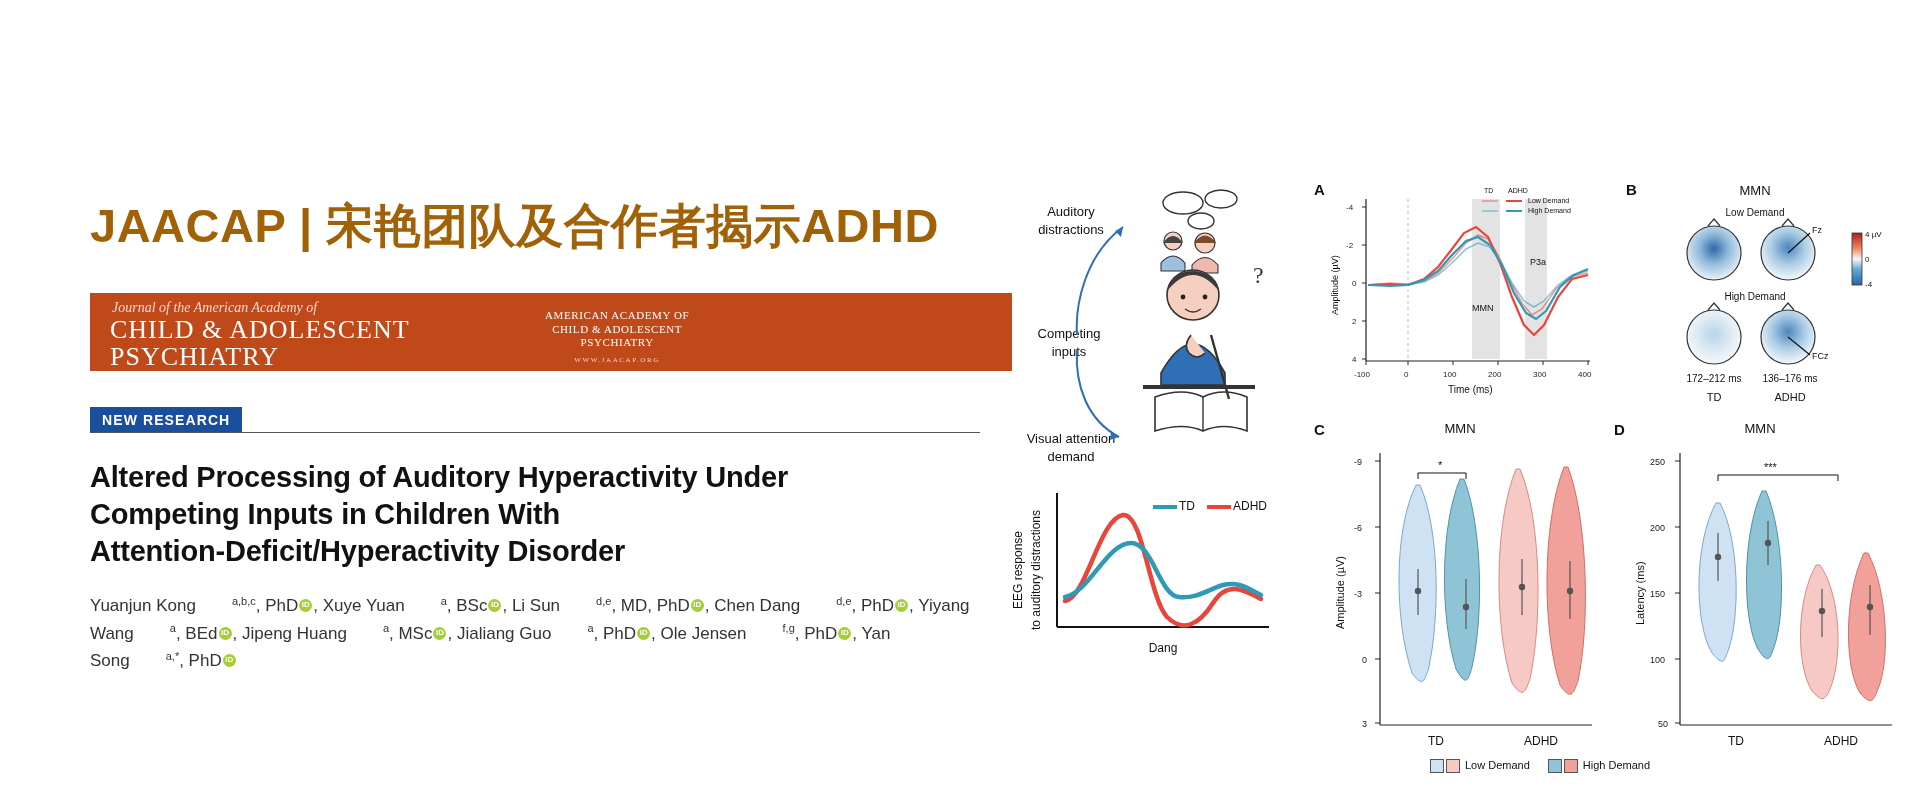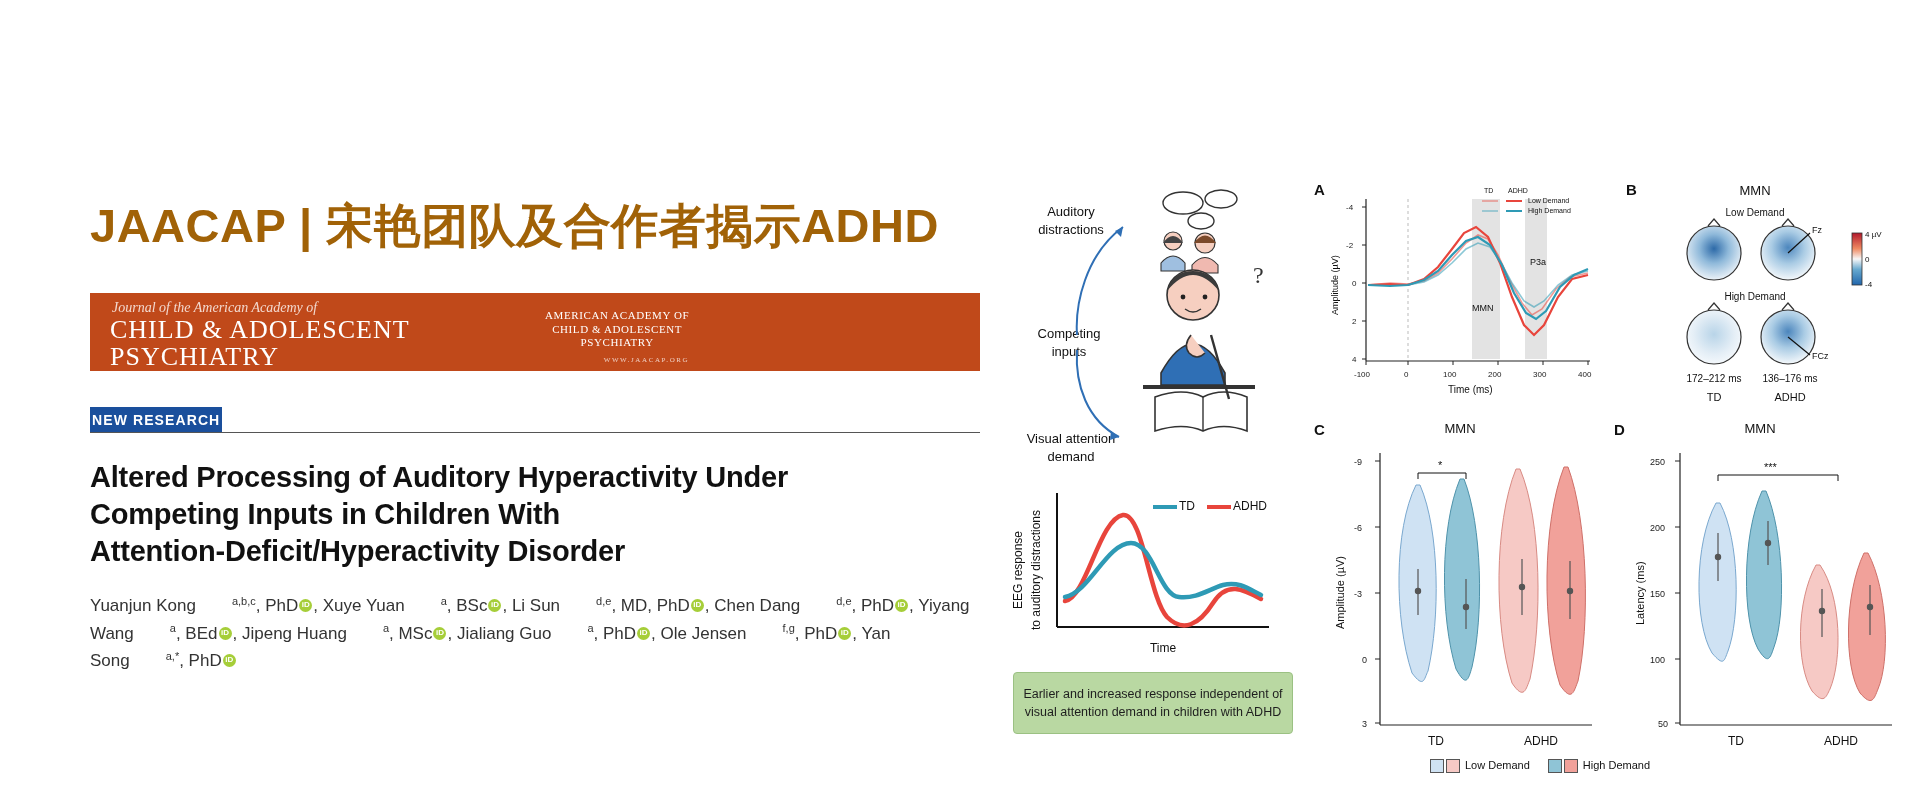--- a/index.html
+++ b/index.html
@@ -13,48 +13,48 @@
   
   .left{position:absolute;left:90px;top:190px;width:890px;}
   .headline{
     font-size:47px;font-weight:bold;color:#a16207;line-height:1.55;
     letter-spacing:0.5px;
   }
   .headline div{white-space:nowrap;}
 
   .journal-banner{
     margin-top:30px;width:890px;height:78px;background:#c0491a;
-    position:relative;overflow:hidden;
+    position:relative;overflow:hidden;padding-left:32px;
   }
   .jb-small{
     position:absolute;left:22px;top:7px;color:#f3d9cf;font-size:14px;
     font-family:"Liberation Serif", serif;font-style:italic;
   }
   .jb-line1{
     position:absolute;left:20px;top:22px;color:#ffffff;font-size:26px;
     font-family:"Liberation Serif", serif;letter-spacing:1px;
   }
   .jb-line2{
     position:absolute;left:20px;top:49px;color:#ffffff;font-size:26px;
     font-family:"Liberation Serif", serif;letter-spacing:1px;
   }
   .jb-right{
     position:absolute;left:455px;top:16px;color:#ffffff;text-align:center;
     font-family:"Liberation Serif", serif;line-height:1.25;
   }
   .jb-r1{font-size:11px;letter-spacing:0.6px;}
   .jb-r2{font-size:11px;letter-spacing:0.6px;}
   .jb-r3{font-size:11px;letter-spacing:0.6px;}
-  .jb-r4{font-size:7px;letter-spacing:1.6px;margin-top:6px;color:#f0cfc3;text-align:right;}
+  .jb-r4{font-size:7px;letter-spacing:1.6px;margin-top:6px;color:#f0cfc3;}
 
   .newresearch-row{position:relative;margin-top:36px;height:26px;}
   .nr-badge{
     position:absolute;left:0;top:0;background:#1a4f9c;color:#fff;
     font-size:14px;font-weight:bold;letter-spacing:1.1px;
-    padding:5px 2px;
+    padding:5px 12px;
   }
   .nr-rule{
     position:absolute;left:0;right:0;top:25px;height:1px;background:#555;
   }
 
   .title{
     margin-top:26px;font-size:29px;font-weight:bold;color:#111;
     line-height:1.28;letter-spacing:-0.2px;
   }
   .authors{
@@ -211,24 +211,23 @@
       <line x1="44" y1="8" x2="44" y2="142" stroke="#111" stroke-width="2"></line>
       <line x1="44" y1="142" x2="256" y2="142" stroke="#111" stroke-width="2"></line>
       <path d="M52 116 C 74 112, 86 34, 110 30 C 130 28, 136 112, 154 132 C 170 148, 186 140, 200 118 C 214 96, 230 104, 248 114" stroke="#e8453c" stroke-width="4.5" fill="none" stroke-linecap="round"></path>
       <path d="M52 112 C 76 108, 94 58, 118 58 C 140 58, 146 110, 166 112 C 184 114, 196 104, 210 100 C 226 96, 236 104, 248 110" stroke="#2e9ab5" stroke-width="4.5" fill="none" stroke-linecap="round"></path>
 
       <line x1="140" y1="22" x2="164" y2="22" stroke="#2e9ab5" stroke-width="4"></line>
       <line x1="194" y1="22" x2="218" y2="22" stroke="#e8453c" stroke-width="4"></line>
     </svg>
     <div style="position:absolute;left:166px;top:14px;font-size:12px;color:#111;">TD</div>
     <div style="position:absolute;left:220px;top:14px;font-size:12px;color:#111;">ADHD</div>
-    <div class="sc-xlabel" style="left:44px;width:212px;bottom:10px;">Time</div>
-  </div>
-
-  <div class="greenbox">Earlier and increased response independent of visual attention demand in children with ADHD</div>
+    <div class="sc-xlabel" style="left:44px;width:212px;bottom:10px;">Dang</div>
+  </div>
+
 
   <div class="panelA">
     <div class="plabel" style="left:-6px;top:-4px;">A</div>
     <svg width="285" height="230" style="position:absolute;left:0;top:0;">
 
       <rect x="152" y="14" width="28" height="160" fill="#d9d9d9" opacity="0.75"></rect>
       <rect x="205" y="14" width="22" height="160" fill="#d9d9d9" opacity="0.75"></rect>
 
       <line x1="46" y1="14" x2="46" y2="176" stroke="#222" stroke-width="1.2"></line>
       <line x1="46" y1="176" x2="270" y2="176" stroke="#222" stroke-width="1.2"></line>

